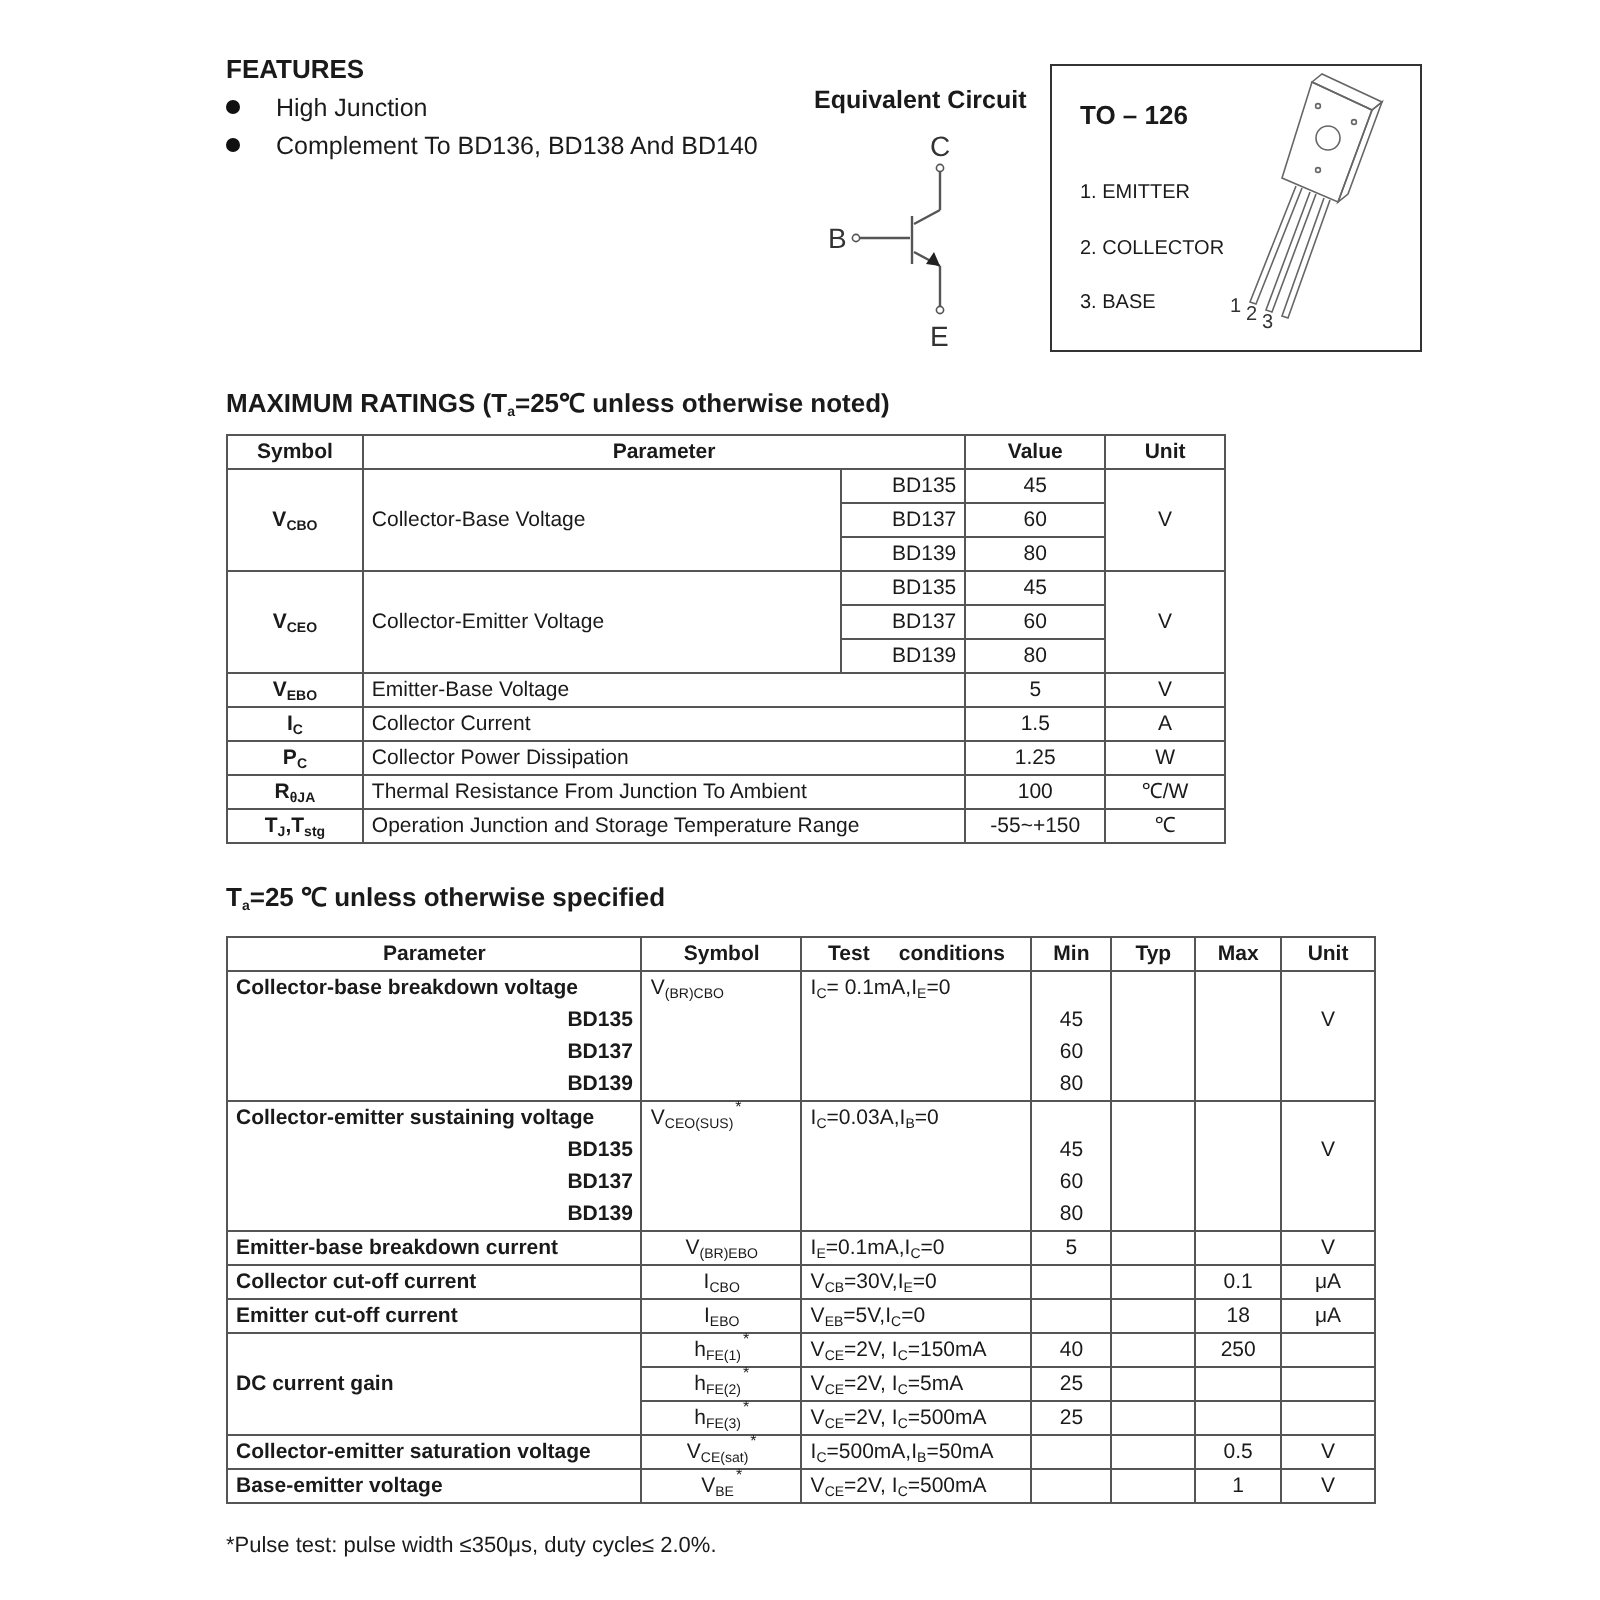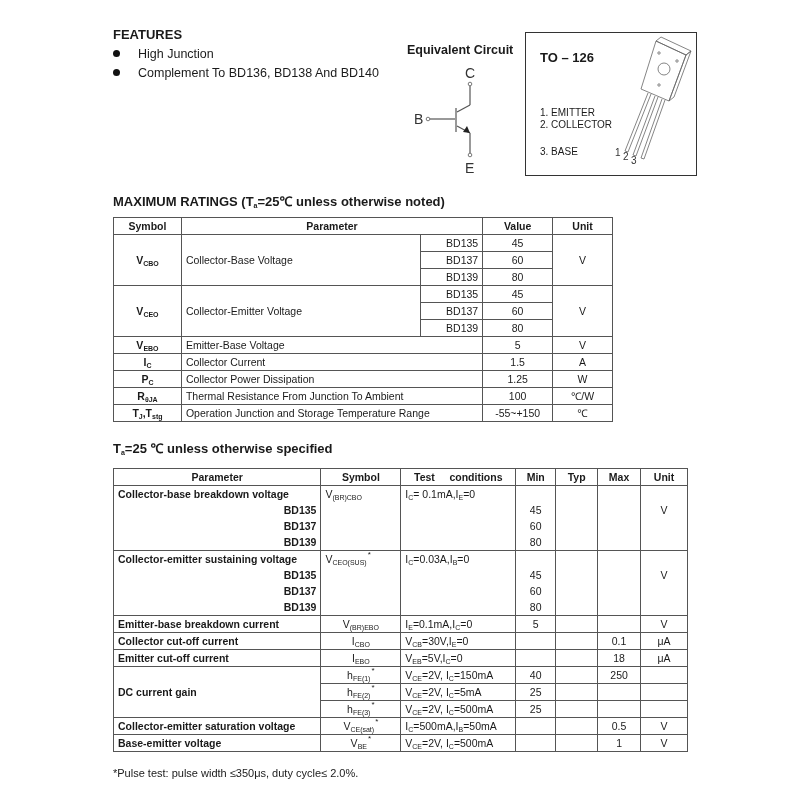--- a/index.html
+++ b/index.html
@@ -4,21 +4,21 @@
 <style>
   html, body { margin: 0; padding: 0; background: #ffffff; }
   body { width: 800px; height: 800px; position: relative; overflow: hidden;
          font-family: "Liberation Sans", sans-serif; color: #1a1a1a; }
   .abs { position: absolute; }
   .features-title { left: 113px; top: 27px; font-size: 13px; font-weight: bold; }
   .feat { left: 113px; font-size: 12.5px; }
   .feat .bullet { display: inline-block; width: 7px; height: 7px; border-radius: 50%;
                   background: #111; margin-right: 18px; vertical-align: middle; position: relative; top: -1px; }
   .circuit-title { left: 407px; top: 43px; font-size: 12.5px; font-weight: bold; }
-  .pkg-box { left: 525px; top: 32px; width: 172px; height: 144px; border: 1px solid #333; box-sizing: border-box; }
+  .pkg-box { left: 525px; top: 32px; width: 186px; height: 144px; border: 1px solid #333; box-sizing: border-box; }
   .pkg-title { left: 14px; top: 17px; font-size: 13px; font-weight: bold; }
   .pin-label { left: 14px; font-size: 10px; }
   .section-title { font-size: 13px; font-weight: bold; }
   table { border-collapse: collapse; position: absolute; font-size: 10.5px; border-radius: 26px; }
   td, th { border: 1px solid #555; padding: 0 4px; height: 16px; line-height: 16px; }
   th { font-weight: bold; text-align: center; }
   .c { text-align: center; }
   .r { text-align: right; }
   .b { font-weight: bold; }
   sub { font-size: 7px; vertical-align: -2px; line-height: 0; }
@@ -52,21 +52,21 @@
   <line x1="65" y1="45" x2="52" y2="52" stroke="#555" stroke-width="1.2"></line>
   <line x1="25" y1="59" x2="50" y2="59" stroke="#555" stroke-width="1.2"></line>
   <line x1="51" y1="48" x2="51" y2="72" stroke="#555" stroke-width="1.2"></line>
   <line x1="52" y1="66" x2="65" y2="73" stroke="#555" stroke-width="1.2"></line>
   <polygon points="65,73 58,72 62,66" fill="#222"></polygon>
   <line x1="65" y1="73" x2="65" y2="93" stroke="#555" stroke-width="1.2"></line>
 </svg>
 
 <div class="abs pkg-box">
   <div class="abs pkg-title">TO – 126</div>
-  <div class="abs pin-label" style="top:58px;margin-top:16px;">1. EMITTER</div>
+  <div class="abs pin-label" style="top:58px;">1. EMITTER</div>
   <div class="abs pin-label" style="top:86px;">2. COLLECTOR</div>
   <div class="abs pin-label" style="top:113px;">3. BASE</div>
   <svg class="abs" style="left:85px;top:0px;" width="85" height="140">
     <g stroke="#666" stroke-width="0.8" fill="none">
       <polygon points="45,8 75,22 58,68 30,56"></polygon>
       <polygon points="45,8 50,4 80,18 75,22"></polygon>
       <polygon points="75,22 80,18 63,64 58,68"></polygon>
       <circle cx="53" cy="36" r="6"></circle>
       <circle cx="48" cy="20" r="1.2"></circle>
       <circle cx="66" cy="28" r="1.2"></circle>

